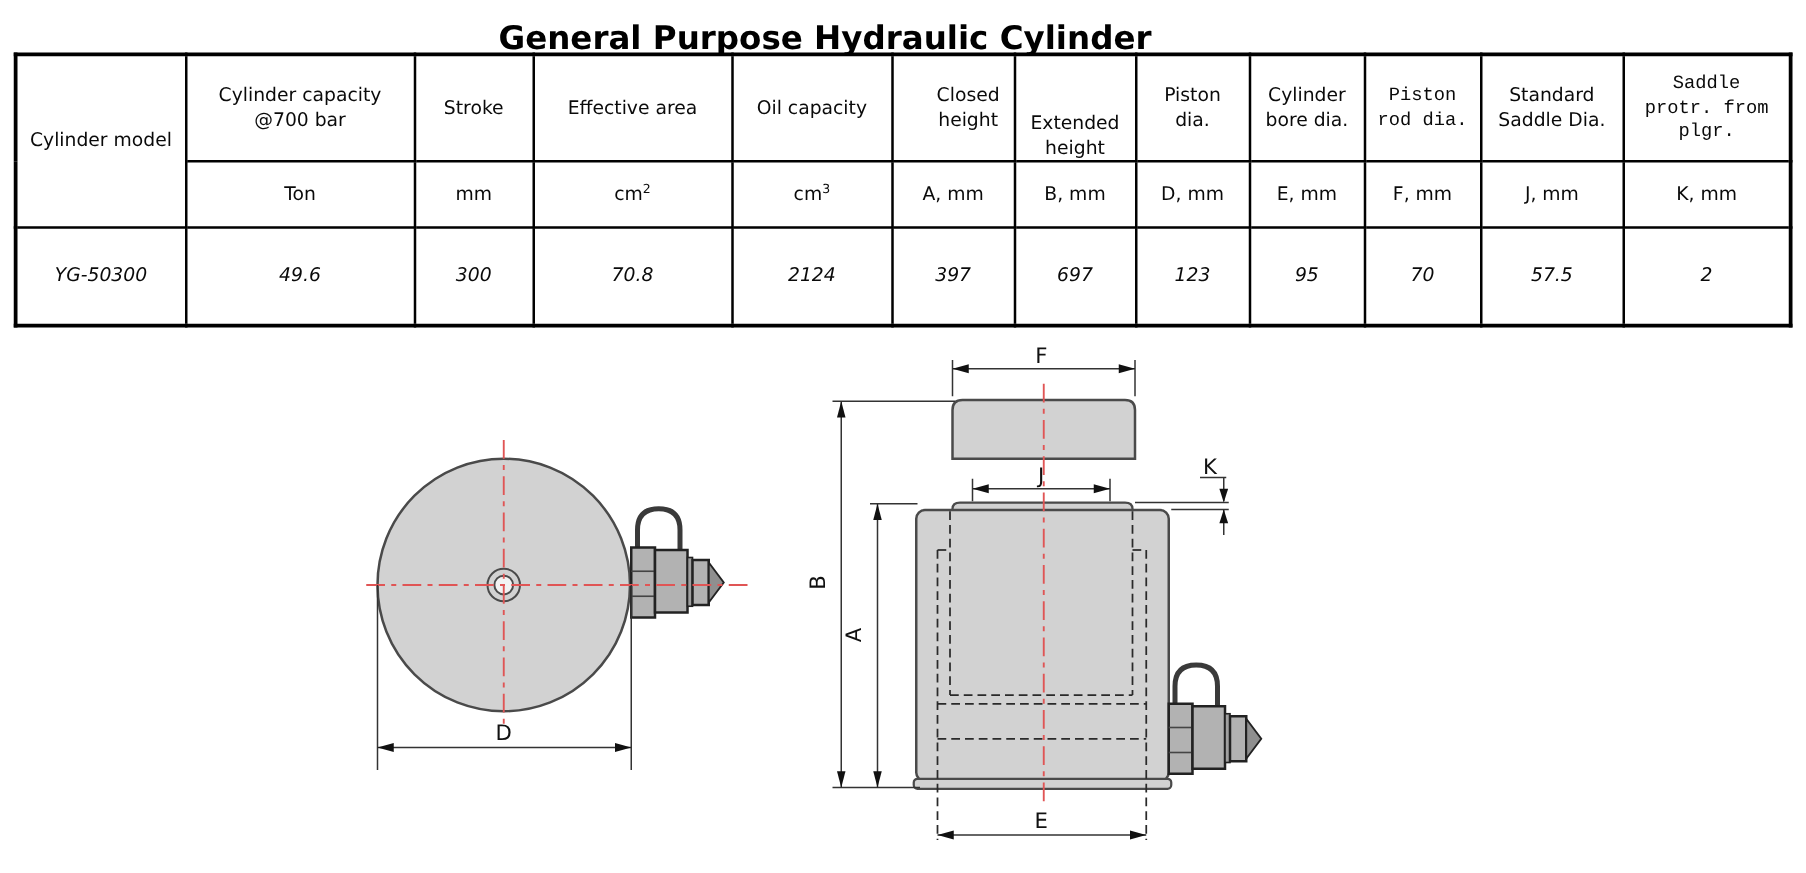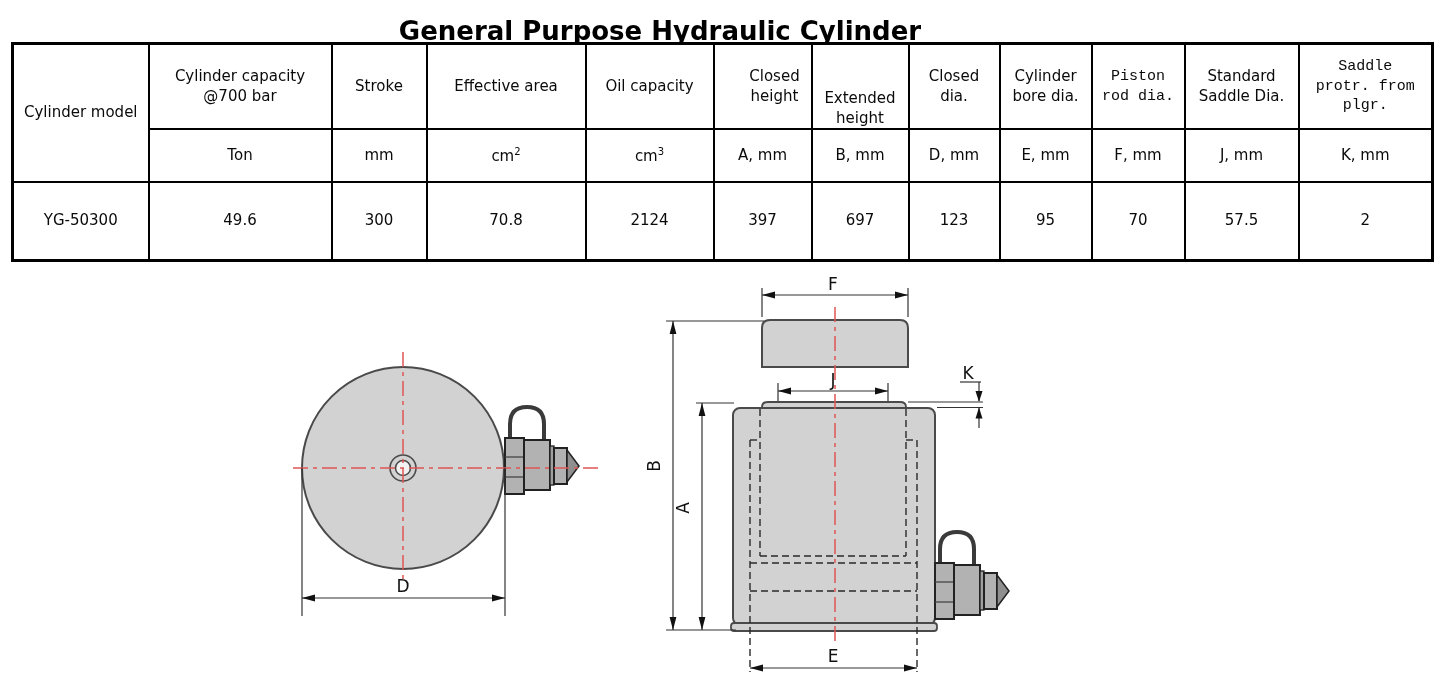--- a/index.html
+++ b/index.html
@@ -15,21 +15,21 @@
   table.spec{
     position:absolute;left:11px;top:42px;border-collapse:collapse;
     table-layout:fixed;width:1420px;border:3px solid #000;
   }
   table.spec td{
     border:2px solid #000;text-align:center;vertical-align:middle;
     font-size:15px;line-height:1.3;padding:0 2px;color:#0a0a0a;background:#fff;
   }
   tr.r1 td{height:55px;}
   tr.r2 td{height:51px;}
-  tr.r3 td{height:76px;}
+  tr.r3 td{height:76px;font-style:italic;}
   td .hw{display:inline-block;}
   .hc2 .hw{max-width:140px;}
   .hc6 .hw{max-width:56px;margin-left:24px;}
   .hc7 .hw{max-width:76px;margin-top:44px;}
   .hc8 .hw{max-width:64px;}
   .hc9 .hw{max-width:70px;}
   .hc10 .hw{max-width:82px;font-family:Liberation Mono, monospace;}
   .hc11 .hw{max-width:88px;}
   .hc12 .hw{max-width:100px;font-family:Liberation Mono, monospace;}
   sup{font-size:10px;}
@@ -58,21 +58,21 @@
   </colgroup>
   <tbody>
       <tr class="r1">
     <td rowspan="2"><span class="hw">Cylinder model</span></td>
     <td class="hc2"><span class="hw">Cylinder capacity @700 bar</span></td>
     <td><span class="hw">Stroke</span></td>
     <td><span class="hw">Effective area</span></td>
     <td><span class="hw">Oil capacity</span></td>
     <td class="hc6"><span class="hw">Closed height</span></td>
     <td class="hc7"><span class="hw">Extended height</span></td>
-    <td class="hc8"><span class="hw">Closed dia.</span></td>
+    <td class="hc8"><span class="hw">Piston dia.</span></td>
     <td class="hc9"><span class="hw">Cylinder bore dia.</span></td>
     <td class="hc10"><span class="hw">Piston rod dia.</span></td>
     <td class="hc11"><span class="hw">Standard Saddle Dia.</span></td>
     <td class="hc12"><span class="hw">Saddle protr. from plgr.</span></td>
   </tr>
   <tr class="r2">
     <td><span>Ton</span></td>
     <td><span>mm</span></td>
     <td><span>cm</span><sup>2</sup></td>
     <td><span>cm</span><sup>3</sup></td>

